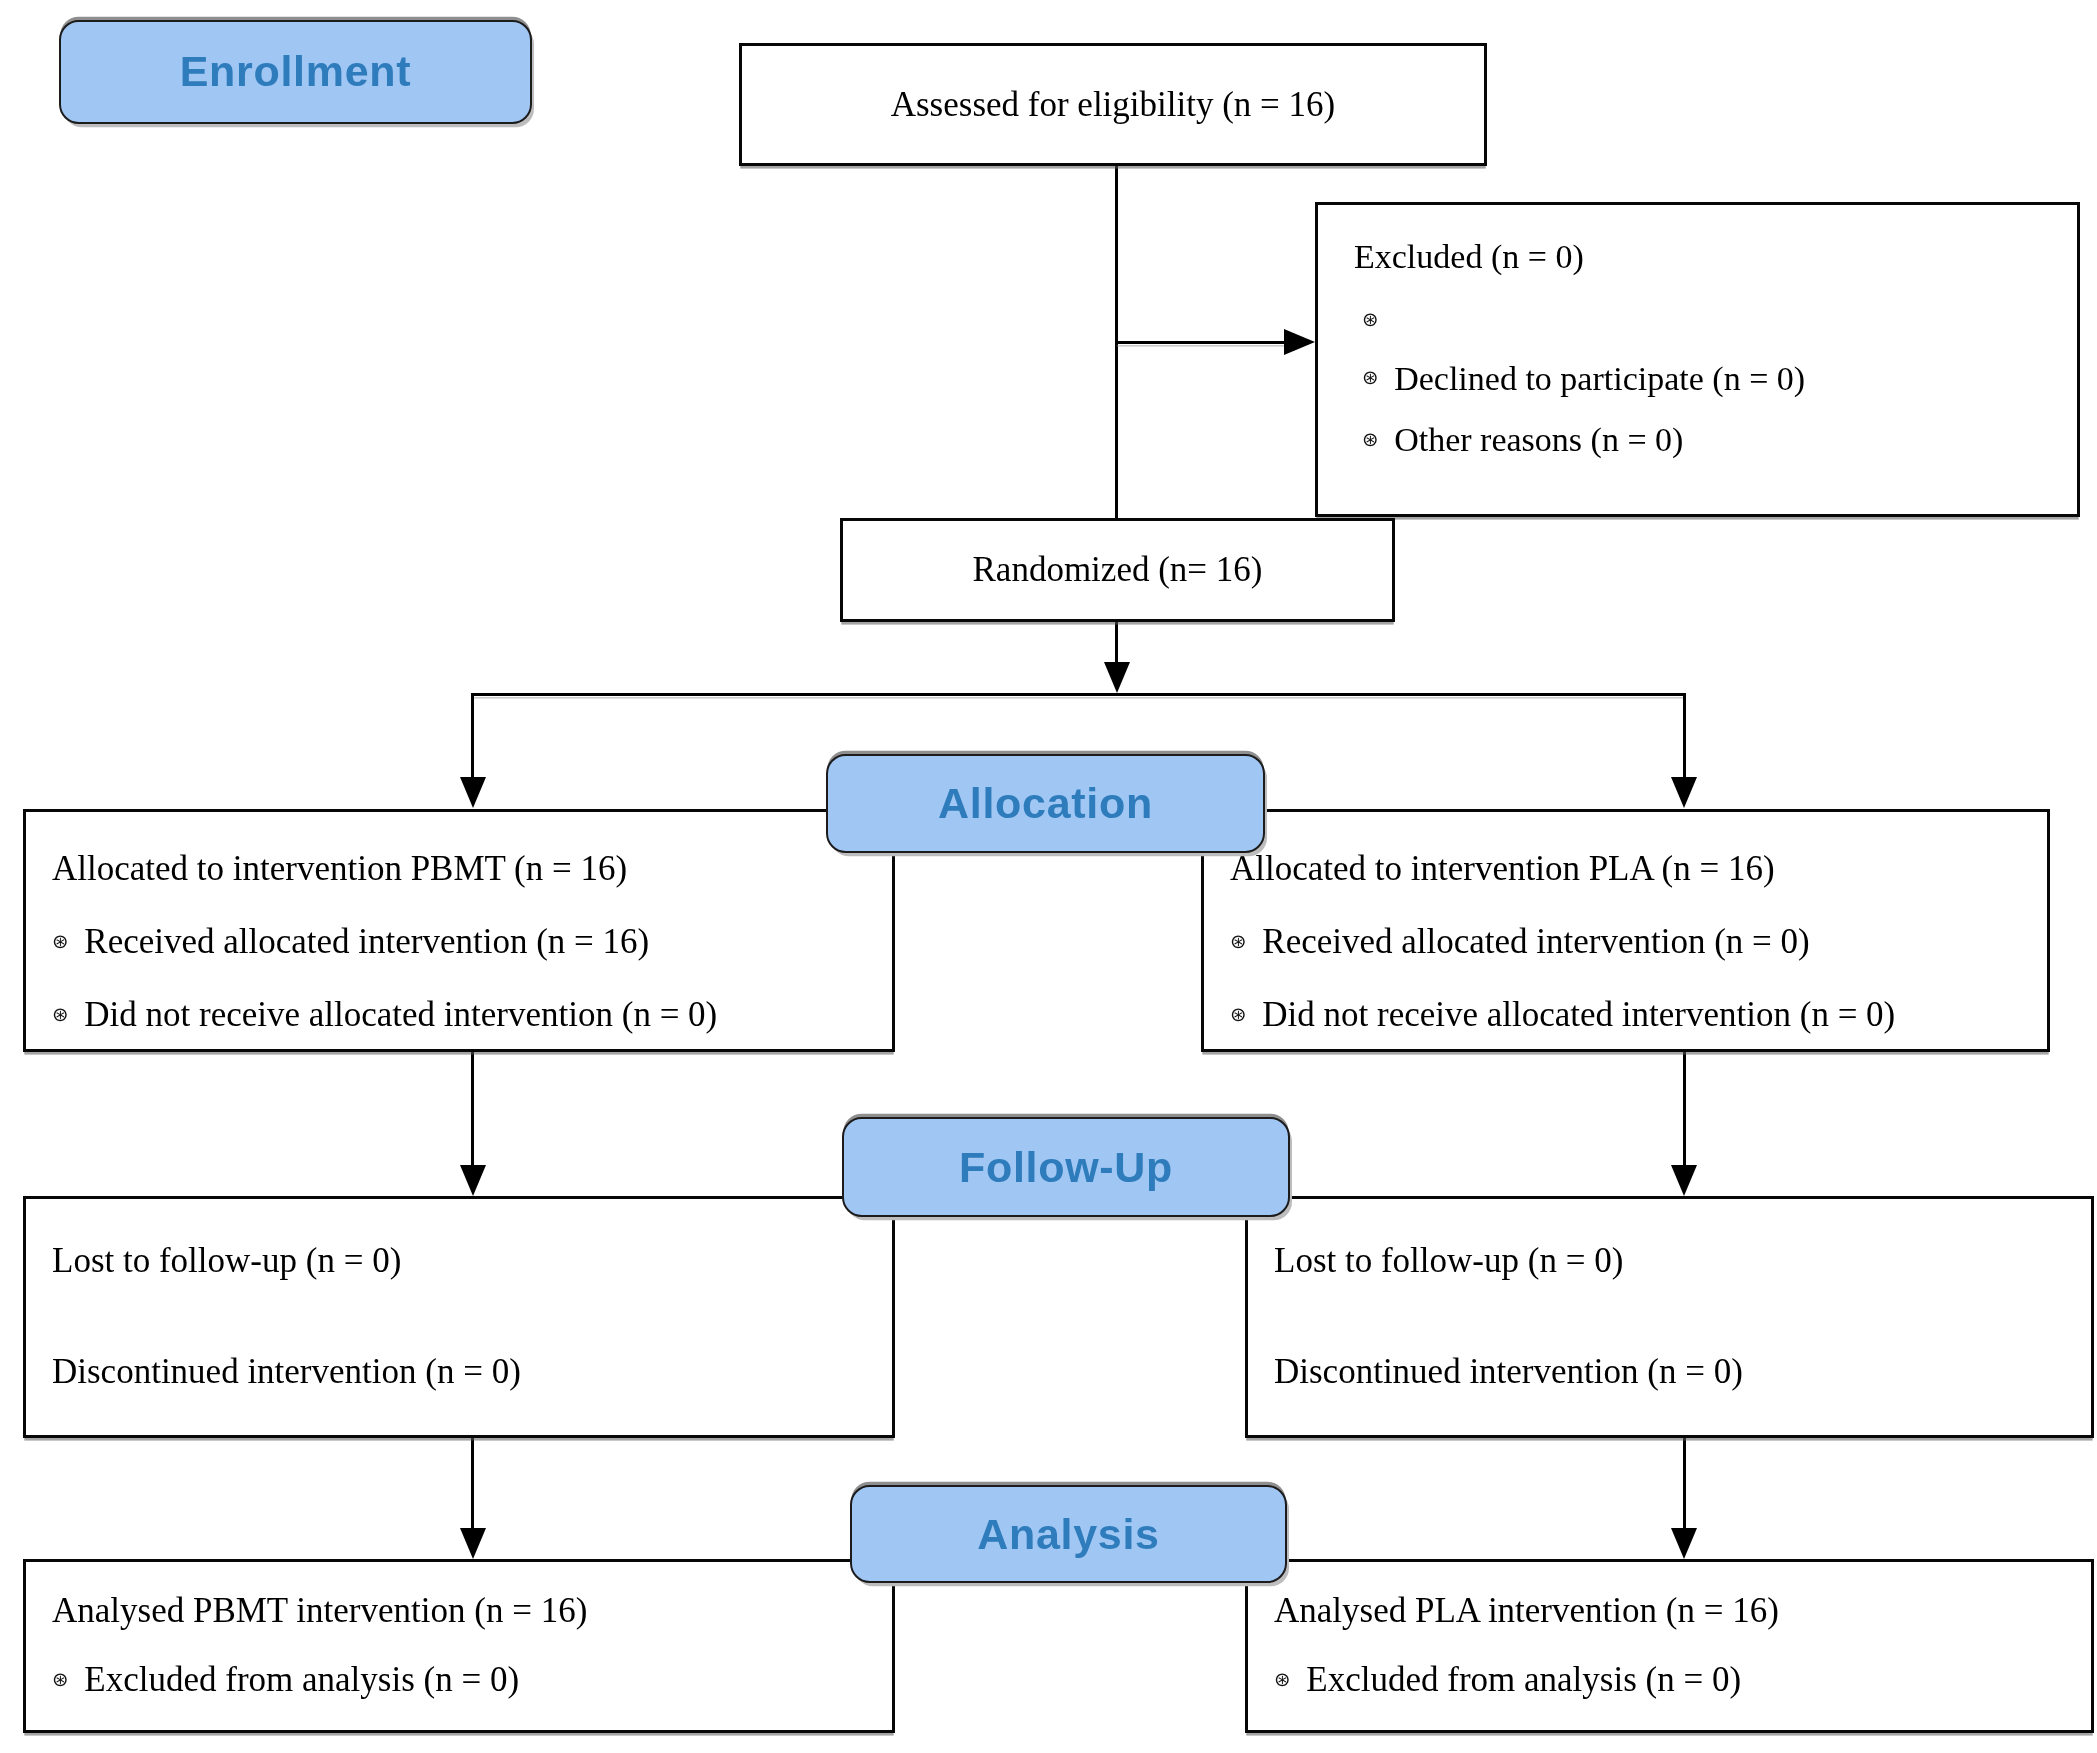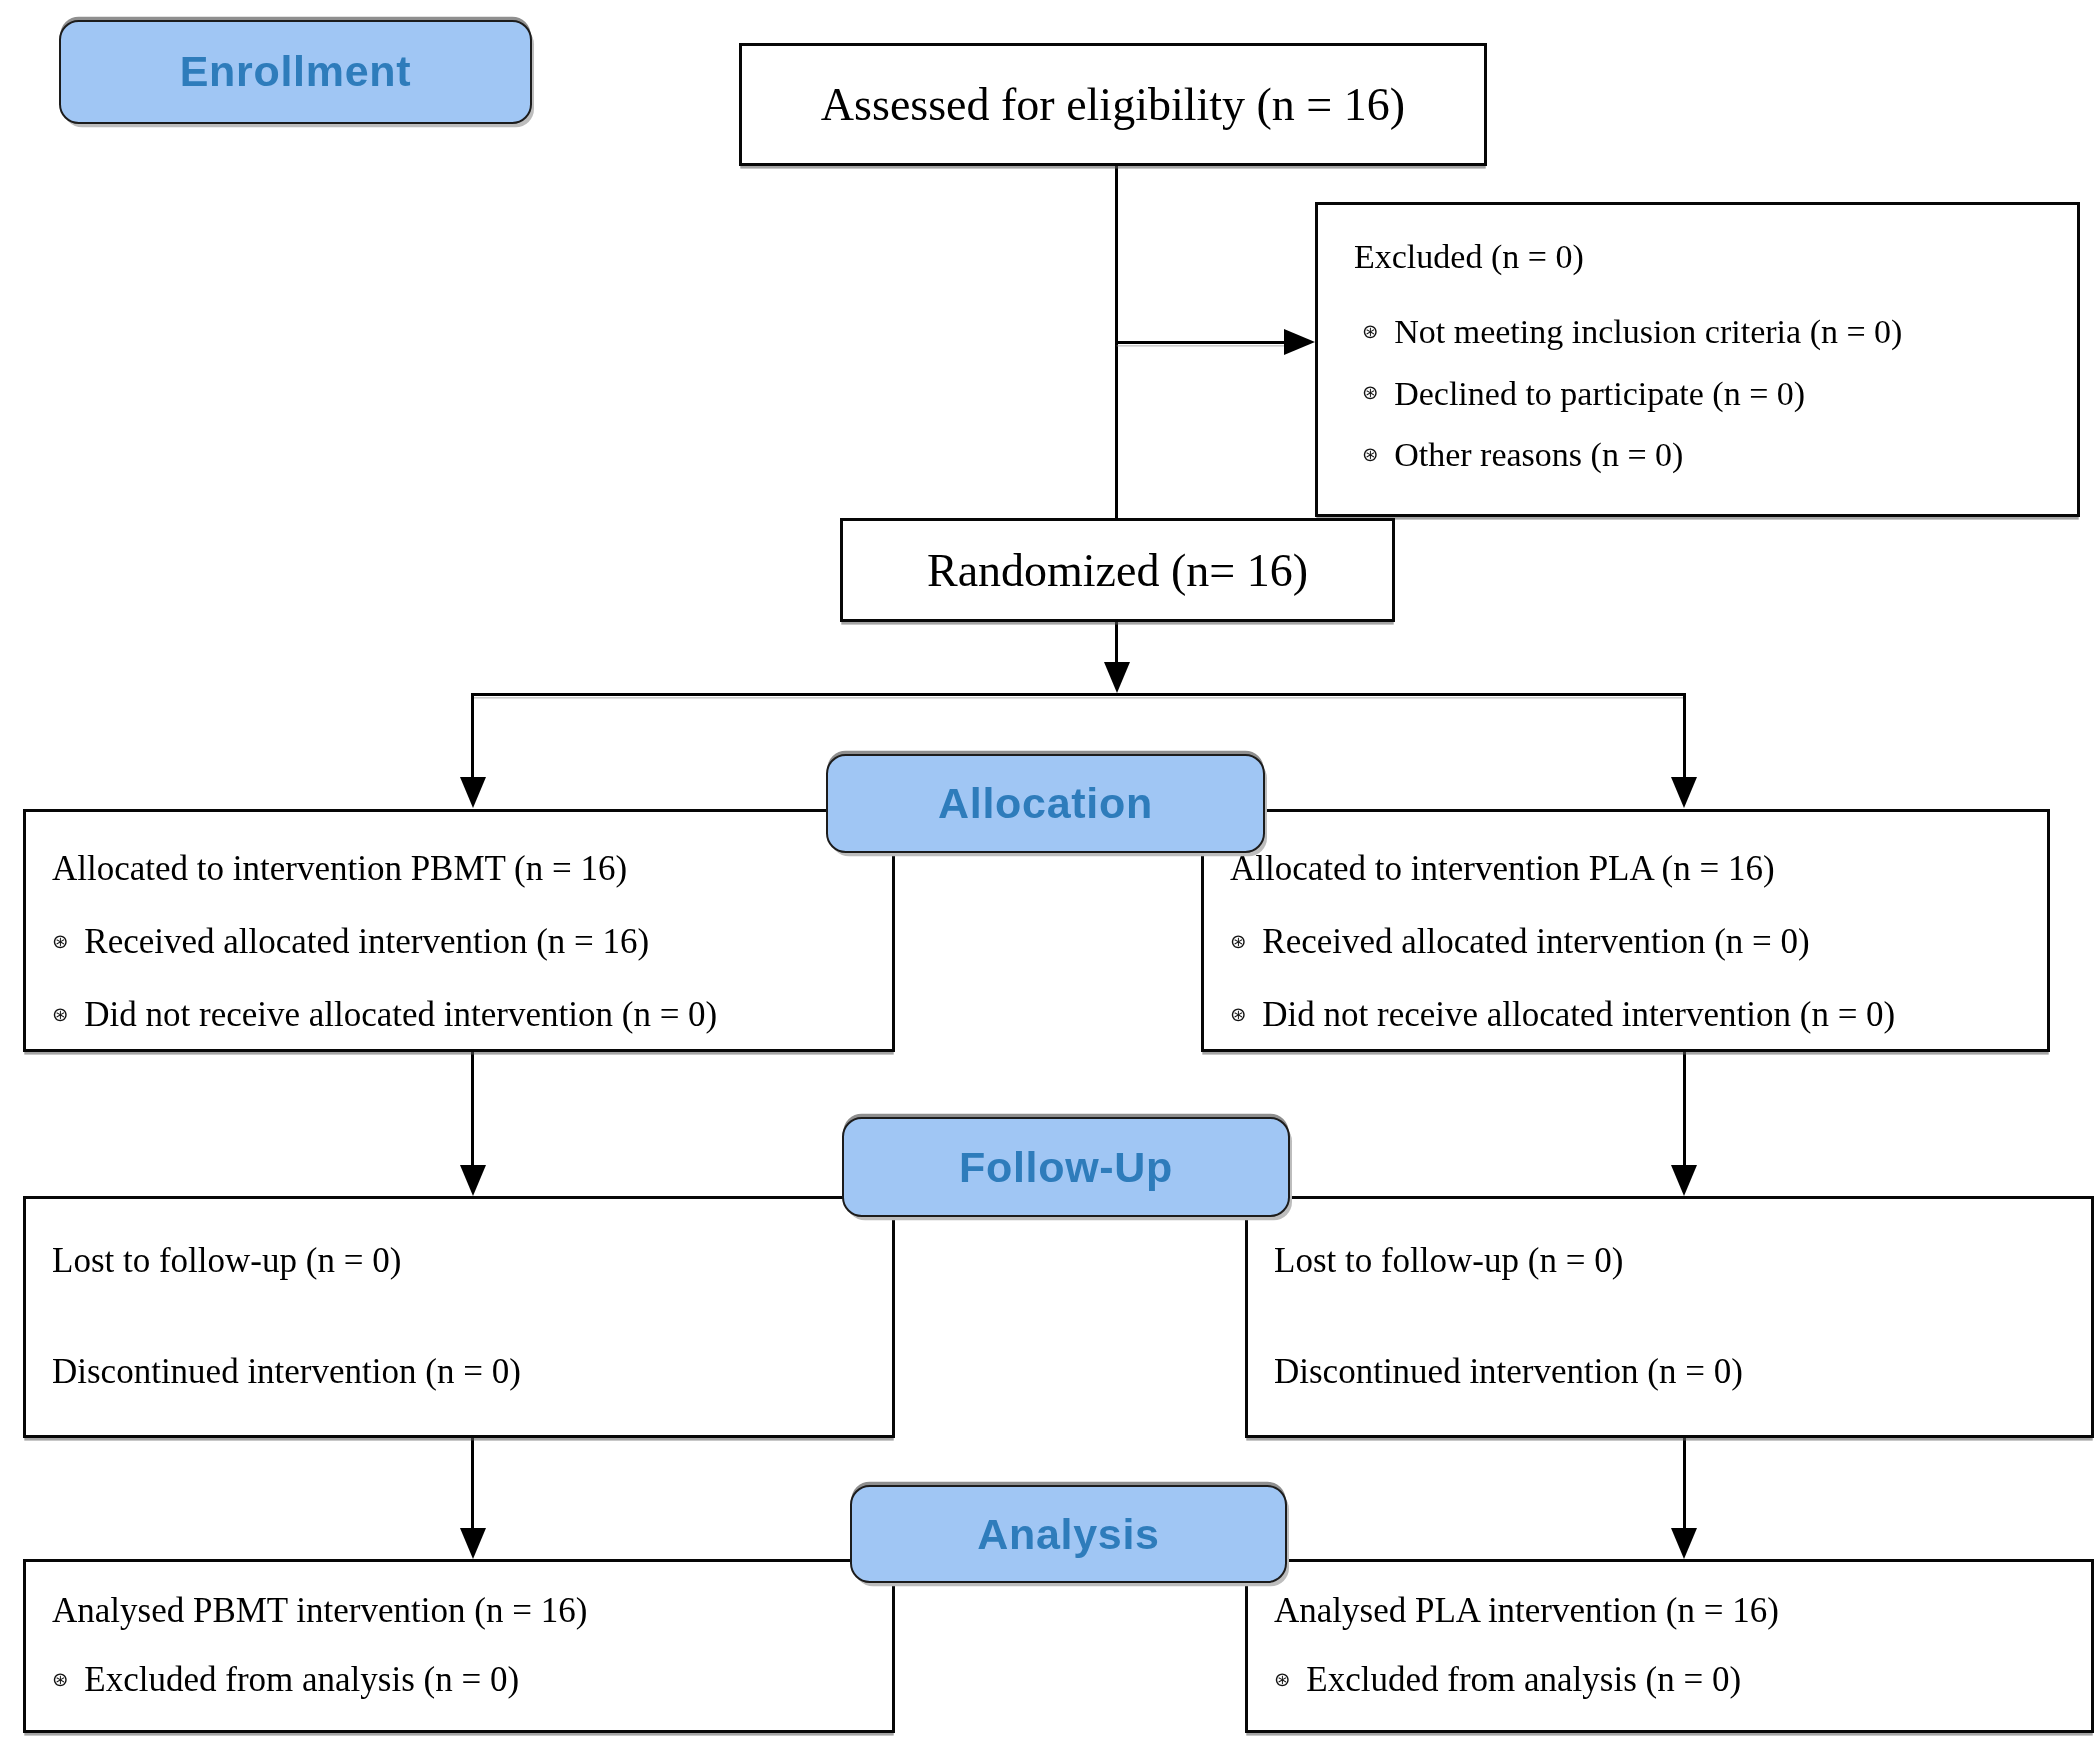--- a/index.html
+++ b/index.html
@@ -29,21 +29,21 @@
   
   .wbox{
     position:absolute;
     background:#ffffff;
     border:3.3px solid #070707;
     box-sizing:border-box;
     z-index:20;
     box-shadow:0 3.9px 0 -1.3px rgba(90,90,90,.55);
   }
   .center-box{display:flex;align-items:center;justify-content:center;text-align:center;}
-  .t58{font-size:46px;}
+  .t58{font-size:35px;}
   .t54{font-size:35px;}
   .t52{font-size:34px;}
   .btitle{white-space:nowrap;}
   .bitem{white-space:nowrap;display:flex;align-items:baseline;}
   .bullet{
     font-family:"DejaVu Sans",sans-serif;
     font-size:19.7px;
     margin-right:15.8px;
     position:relative;top:-5.3px;
     color:#111;
@@ -127,21 +127,20 @@
   <div class="seg" style="left:895px;top:1558px;width:350px;"></div>
 
   <div class="wbox center-box t58" style="left:739px;top:43px;width:748px;height:123px;">
     <span>Assessed for eligibility (n = 16)</span>
   </div>
 
   <div class="wbox t52" id="box-excluded" style="left:1315px;top:202px;width:765px;height:315px;">
     <div class="btitle">Excluded (n = 0)</div>
     <div class="bitem">
       <span class="bullet">⊛</span>
-      <span>Not meeting inclusion criteria (n = 0)</span>
     </div>
     <div class="bitem">
       <span class="bullet">⊛</span>
       <span>Declined to participate (n = 0)</span>
     </div>
     <div class="bitem">
       <span class="bullet">⊛</span>
       <span>Other reasons (n = 0)</span>
     </div>
   </div>

